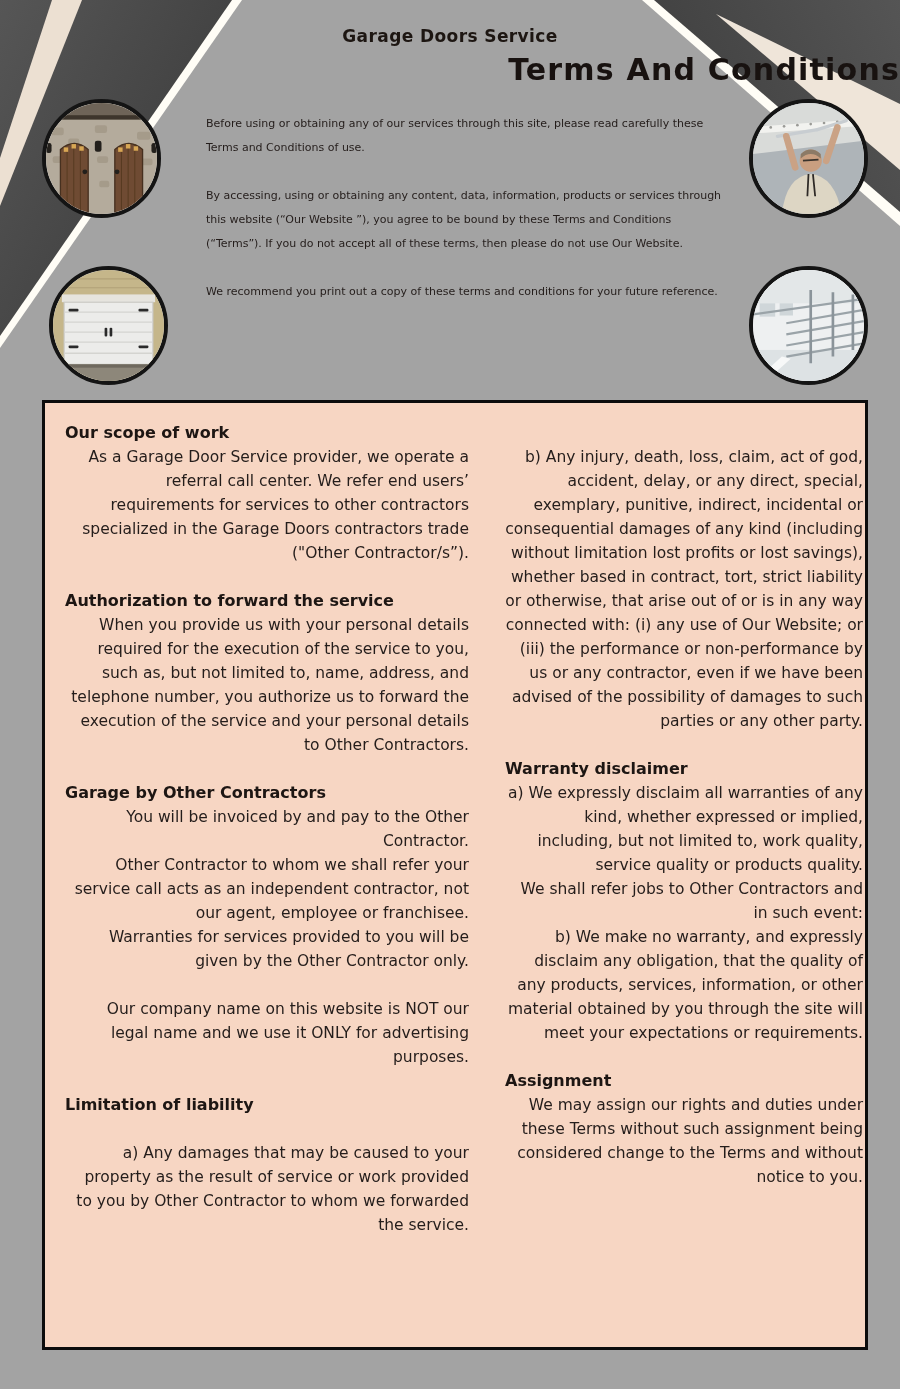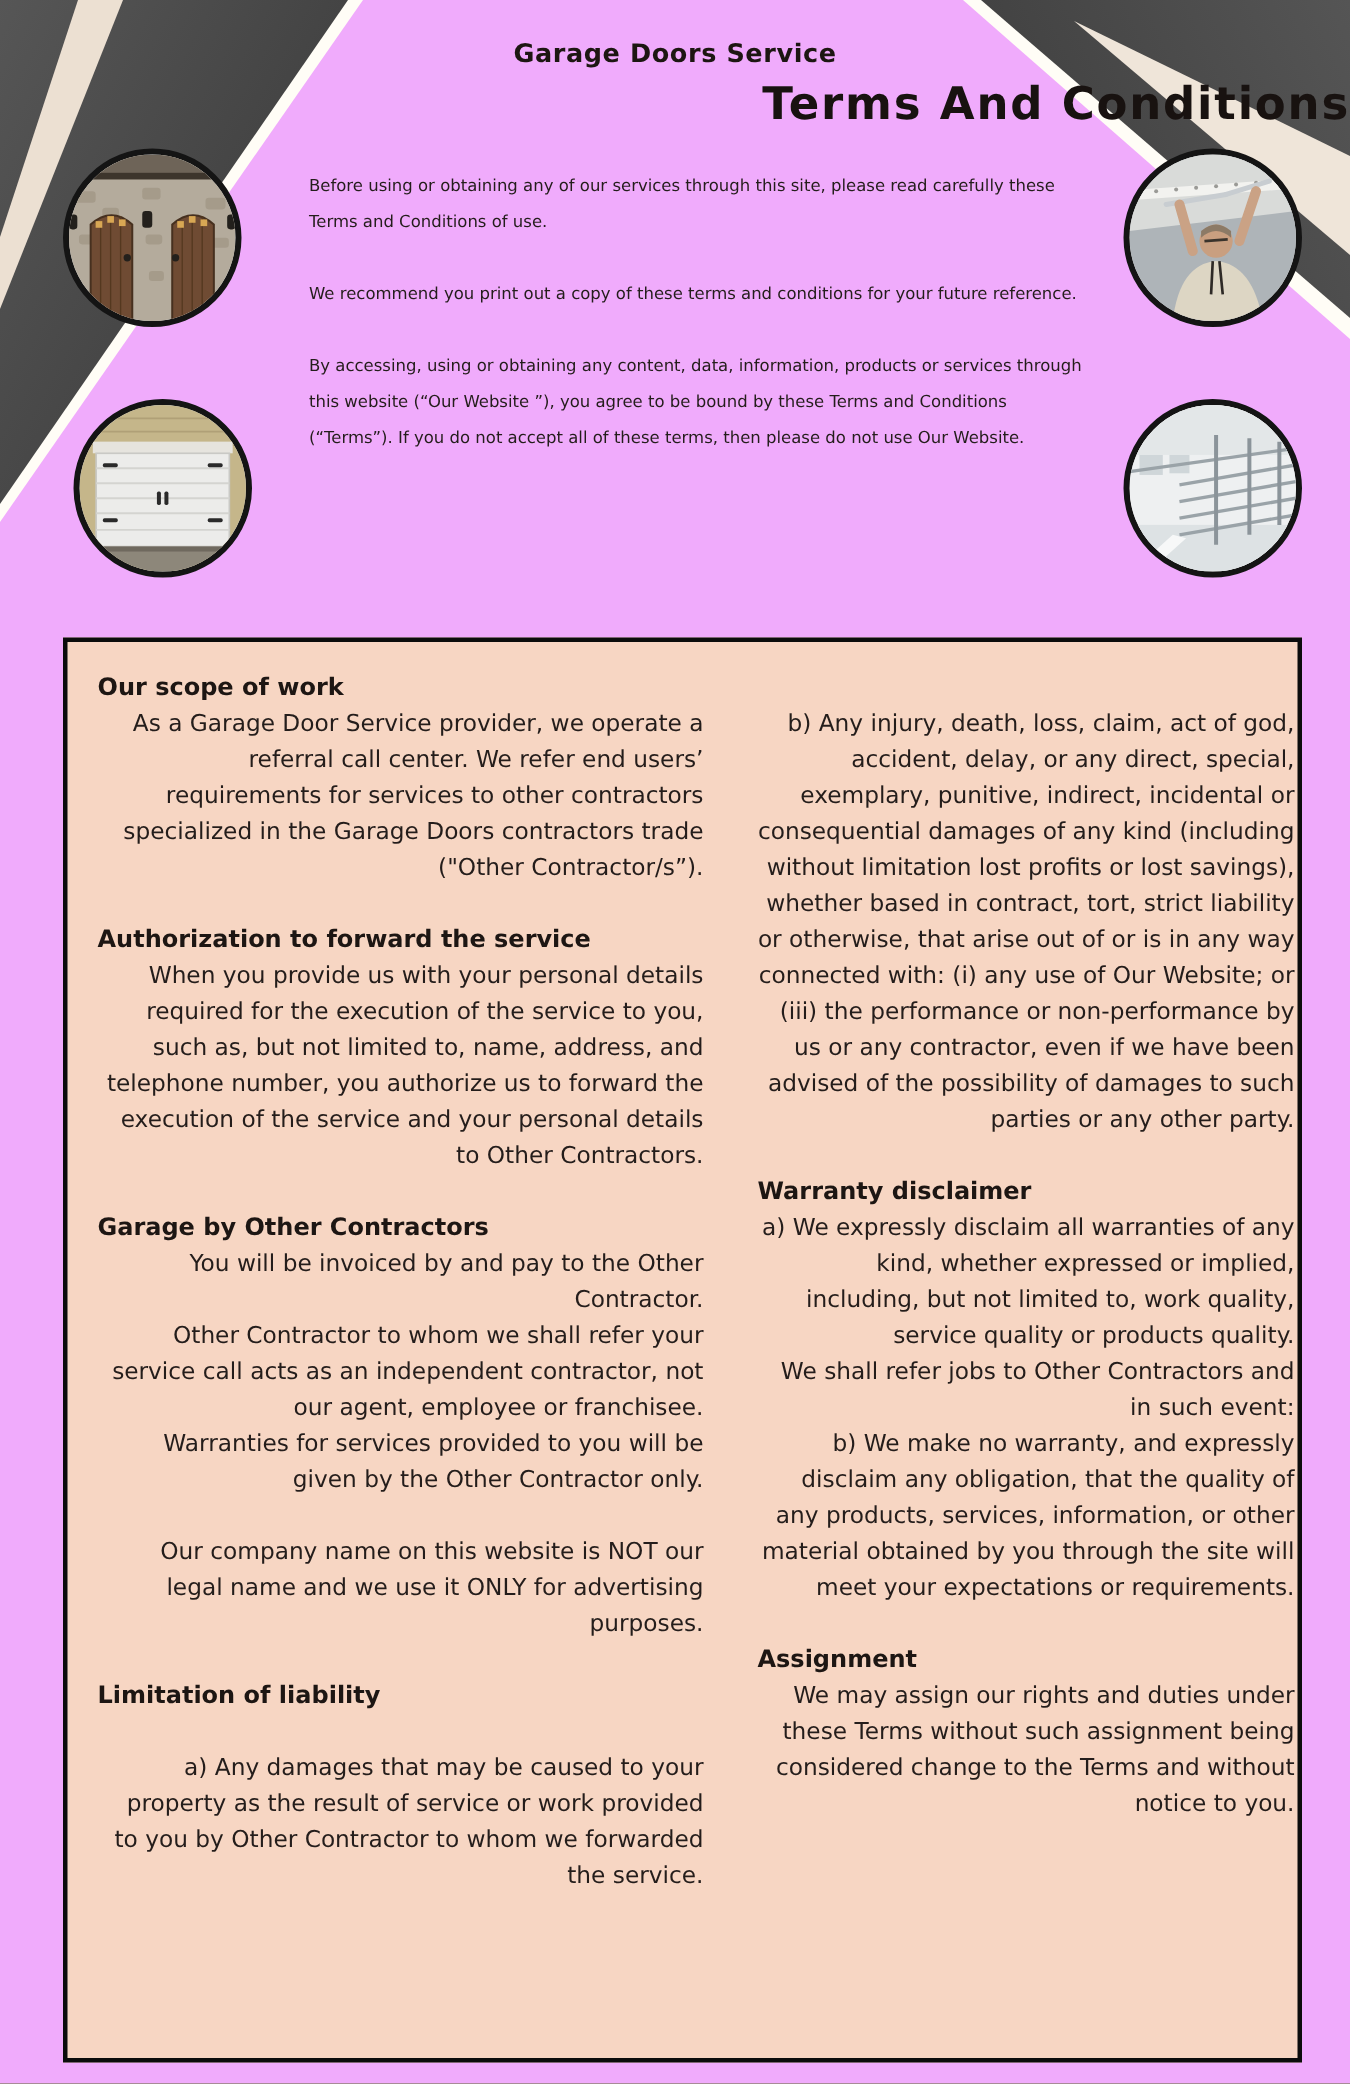--- a/index.html
+++ b/index.html
@@ -1,18 +1,18 @@
 <!DOCTYPE html>
 <html><head>
 <meta charset="utf-8">
 <style>
   html,body{margin:0;padding:0;}
   body{font-family:"DejaVu Sans",sans-serif;background:#2b2b2b;}
   .page{position:relative;width:900px;height:1389px;overflow:hidden;
-        background:#f0abfc;margin:0 auto;}
+        background:#a3a3a3;margin:0 auto;}
   
   .decor{position:absolute;top:0;left:0;width:900px;height:460px;pointer-events:none;}
   .shape{position:absolute;top:0;left:0;width:100%;height:100%;}
   .white-l {clip-path:polygon(0 0,242px 0,0 348px);background:#fffdf6;}
   .dark-l  {clip-path:polygon(0 0,232px 0,0 336px);
             background:linear-gradient(118deg,#565656 0%,#2e2e2e 45%,#121212 100%);}
   .sliver-l{clip-path:polygon(52px 0,82px 0,0 206px,0 158px);background:#ece0d2;}
   .white-r {clip-path:polygon(642px 0,900px 0,900px 226px);background:#fffdf6;}
   .dark-r  {clip-path:polygon(654px 0,900px 0,900px 212px);
             background:linear-gradient(245deg,#555 0%,#2c2c2c 50%,#141414 100%);}
@@ -28,21 +28,21 @@
   .photo svg{display:block;width:100%;height:100%;}
   .ph-tl{left:42px;top:99px;}
   .ph-bl{left:49px;top:266px;}
   .ph-tr{left:749px;top:99px;}
   .ph-br{left:749px;top:266px;}
   
   .intro{position:absolute;left:206px;top:112px;width:520px;
          font-size:11px;line-height:24px;color:#241d1b;}
   .intro p{margin:0 0 24px 0;}
   
-  .terms-box{position:absolute;left:42px;top:425px;width:826px;height:950px;
+  .terms-box{position:absolute;left:42px;top:400px;width:826px;height:950px;
              box-sizing:border-box;border:3px solid #0c0c0c;background:#f7d6c3;
              display:flex;padding:18px 0 0 20px;overflow:hidden;}
   .col{font-size:15.5px;line-height:24px;color:#241d1b;}
   .col-left{width:404px;margin-right:36px;}
   .col-right{width:358px;padding-top:24px;}
   .sec-h{margin:0;font-size:16px;font-weight:bold;line-height:24px;color:#1d1613;}
   .sec-p{margin:0;text-align:right;}
   .gap{height:24px;}
 </style>
 </head>
@@ -184,22 +184,22 @@
         <line x1="52" y1="18" x2="52" y2="84"></line>
           <line x1="72" y1="20" x2="72" y2="78"></line>
           <line x1="90" y1="22" x2="90" y2="72"></line>
       </g>
       <path d="M6 96 L26 78 L34 80 L14 98 Z" fill="#f7f8f8"></path>
     </svg>
   </div>
 
   <div class="intro">
     <p>Before using or obtaining any of our services through this site, please read carefully these Terms and Conditions of use.</p>
+    <p>By accessing, using or obtaining any content, data, information, products or services through this website (“Our Website ”), you agree to be bound by these Terms and Conditions (“Terms”). If you do not accept all of these terms, then please do not use Our Website.</p>
     <p>We recommend you print out a copy of these terms and conditions for your future reference.</p>
-    <p>By accessing, using or obtaining any content, data, information, products or services through this website (“Our Website ”), you agree to be bound by these Terms and Conditions (“Terms”). If you do not accept all of these terms, then please do not use Our Website.</p>
   </div>
 
   <div class="terms-box">
     <div class="col col-left">
         <h3 class="sec-h">Our scope of work</h3>
         <p class="sec-p">As a Garage Door Service provider, we operate a referral call center. We refer end users’ requirements for services to other contractors specialized in the Garage Doors contractors trade ("Other Contractor/s”).</p>
         <div class="gap"></div>
         <h3 class="sec-h">Authorization to forward the service</h3>
         <p class="sec-p">When you provide us with your personal details required for the execution of the service to you, such as, but not limited to, name, address, and telephone number, you authorize us to forward the execution of the service and your personal details to Other Contractors.</p>
         <div class="gap"></div>

